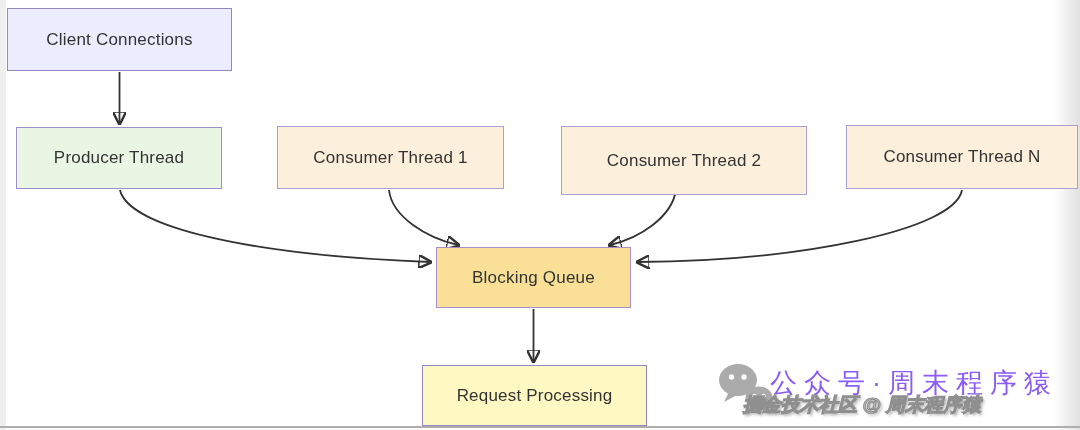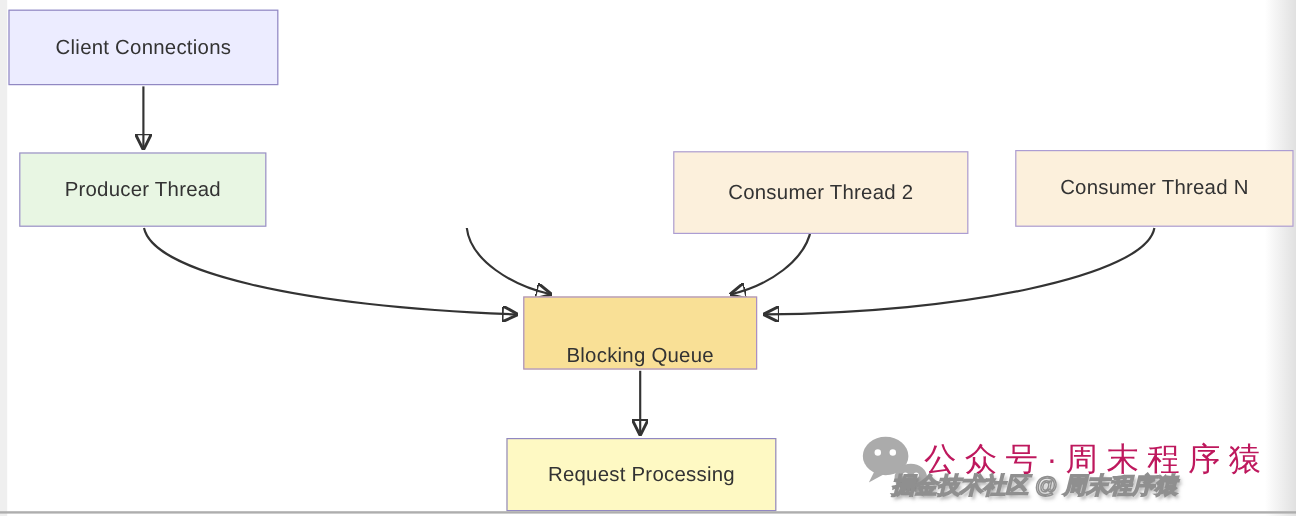--- a/index.html
+++ b/index.html
@@ -80,44 +80,47 @@
     <path class="edge" d="M962,190 C955,230 800,261 638,262" marker-end="url(#arrow)" style="stroke: rgb(51, 51, 51);"></path>
     <path class="edge" d="M533.5,309 L533.5,361" marker-end="url(#arrow)" style="stroke: rgb(51, 51, 51);"></path>
   </svg>
 
   <div class="node" id="n-client" style="background: rgb(236, 236, 255); border-color: rgb(145, 136, 194);">
     <span>Client Connections</span>
   </div>
   <div class="node" id="n-producer" style="background: rgb(232, 246, 227); border-color: rgb(155, 144, 201);">
     <span>Producer Thread</span>
   </div>
+  <div class="node" id="n-consumer1" style="background: rgb(252, 240, 220); border-color: rgb(172, 157, 211);">
+    <span>Consumer Thread 1</span>
+  </div>
   <div class="node" id="n-consumer2" style="background: rgb(252, 240, 220); border-color: rgb(172, 157, 211);">
     <span>Consumer Thread 2</span>
   </div>
   <div class="node" id="n-consumerN" style="background: rgb(252, 240, 220); border-color: rgb(172, 157, 211);">
     <span>Consumer Thread N</span>
   </div>
-  <div class="node" id="n-queue" style="background: rgb(249, 224, 150); border-color: rgb(169, 143, 198); align-items: flex-end;">
+  <div class="node" id="n-queue" style="background: rgb(249, 224, 150); border-color: rgb(169, 143, 198);">
     <span>Blocking Queue</span>
   </div>
   <div class="node" id="n-request" style="background: #fef9c3; border-color: rgb(145, 136, 194);">
     <span>Request Processing</span>
   </div>
 
   <svg class="wechat-icon" width="58" height="56" viewBox="0 0 58 56">
     <g fill="#ababab">
       <ellipse cx="22" cy="20" rx="19" ry="16"></ellipse>
       <path d="M13,32 L8,42 L21,35 z"></path>
       <ellipse cx="43" cy="38" rx="13.5" ry="11.5"></ellipse>
       <path d="M49,47 L54,54 L43,48 z"></path>
     </g>
     <g fill="#ffffff">
       <circle cx="15.5" cy="17" r="2.7"></circle>
       <circle cx="28" cy="17" r="2.7"></circle>
       <circle cx="38.5" cy="36" r="2.2"></circle>
       <circle cx="47.5" cy="36" r="2.2"></circle>
     </g>
   </svg>
-  <div class="watermark-back" style="color: #be185d;">公众号·周末程序猿</div>
+  <div class="watermark-back" style="color: #8b5cf6;">公众号·周末程序猿</div>
   <div class="watermark-front" style="color: rgb(255, 255, 255);">掘金技术社区 @ 周末程序猿</div>
 
   <div class="bottom-line"></div>
 </div>
 
 </body></html>

